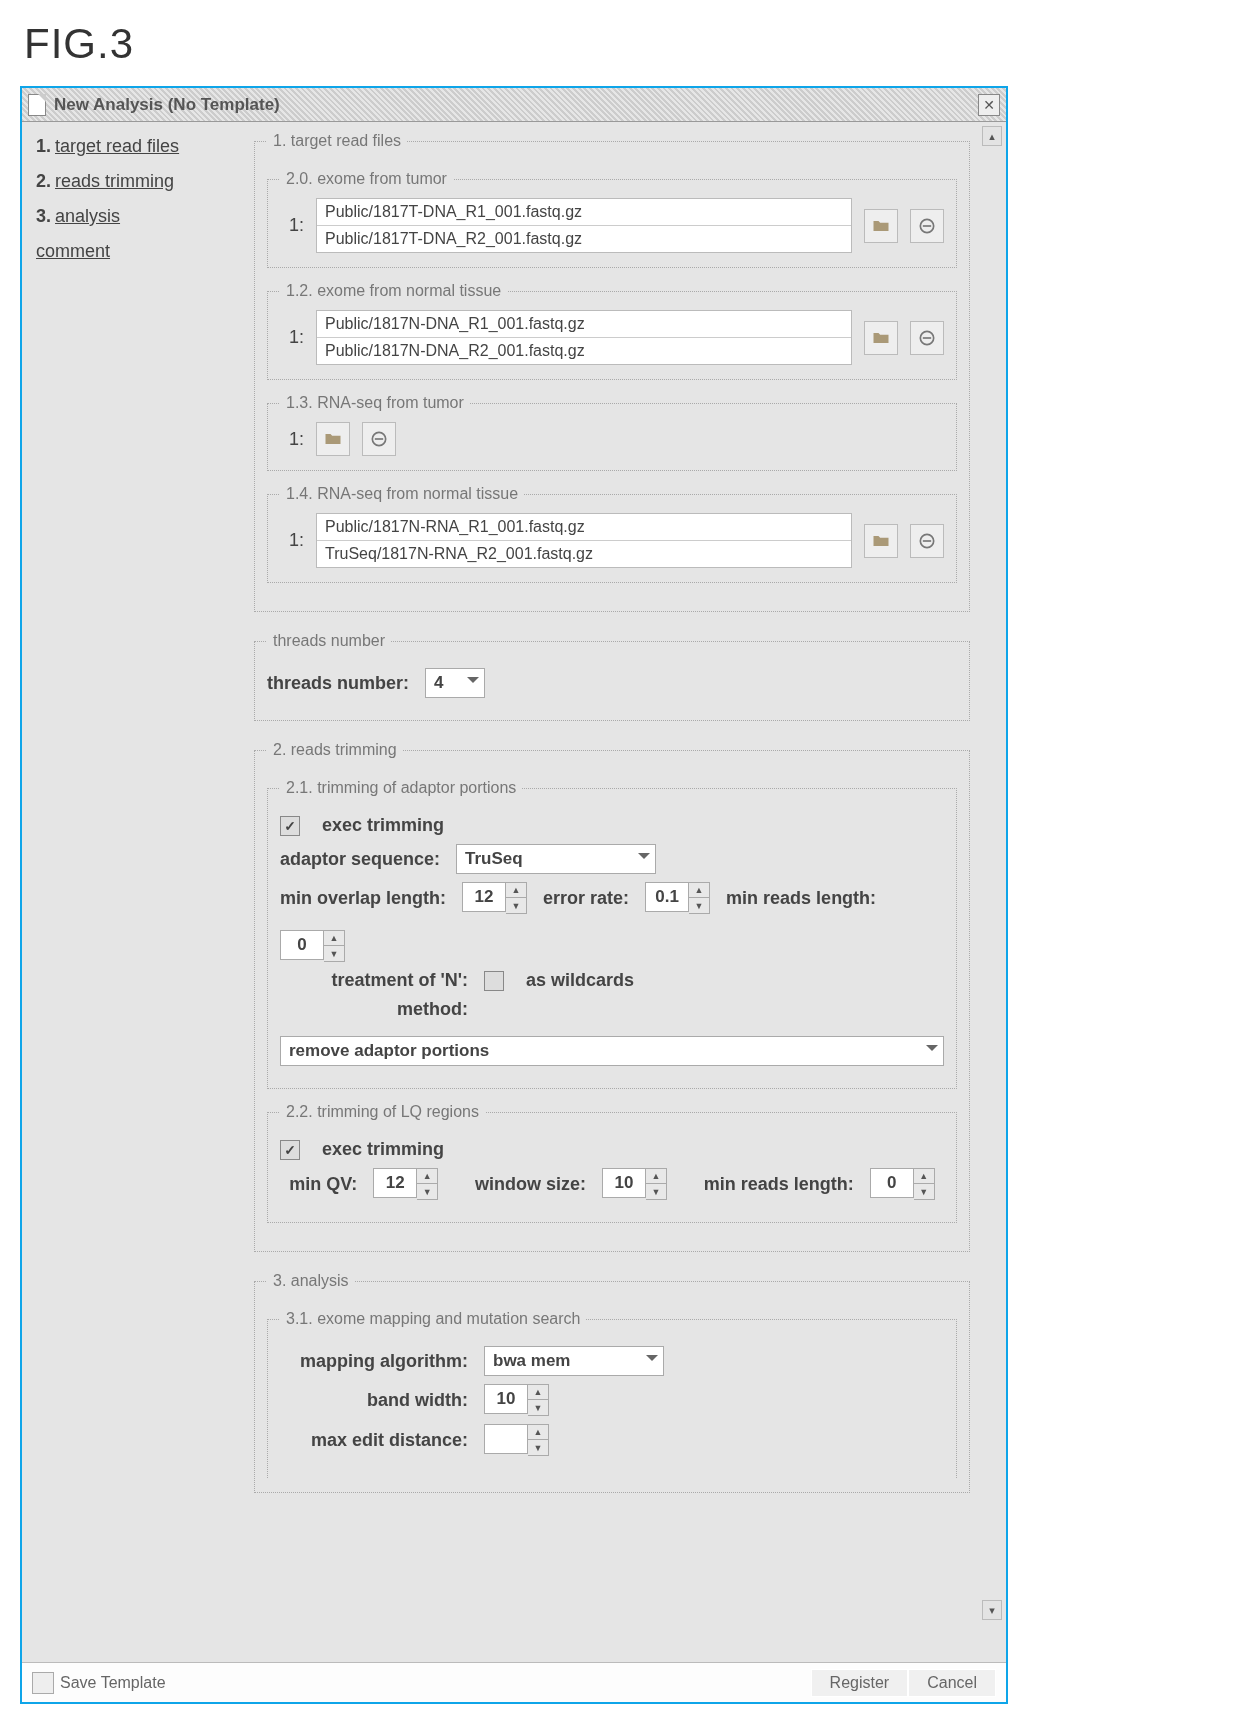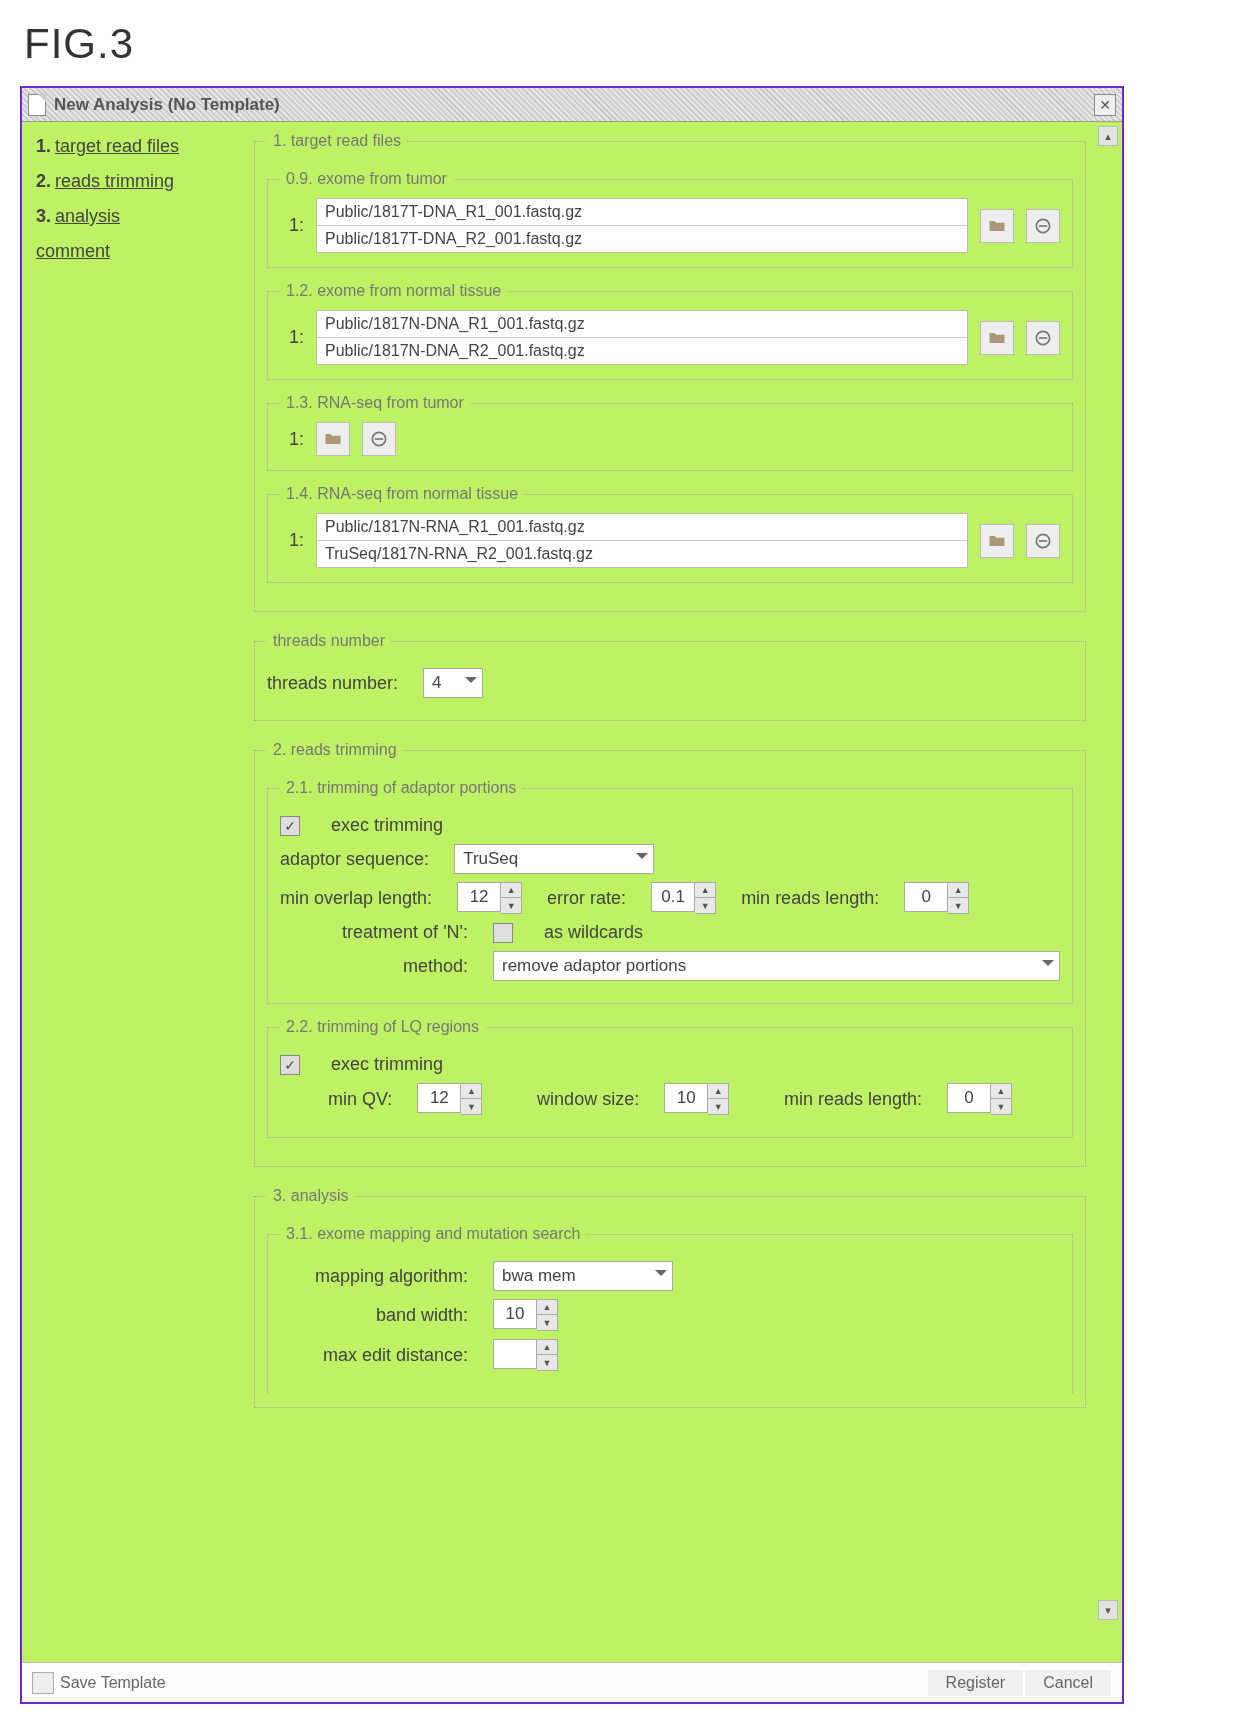--- a/index.html
+++ b/index.html
@@ -12,23 +12,23 @@
     color: #444;
   }
   .fig-label {
     font-size: 42px;
     font-weight: 400;
     margin: 0 0 18px 4px;
     color: #333;
     letter-spacing: 1px;
   }
   .window {
-    border: 2px solid #6d28d9;
-    background: #bef264;
-    width: 1104px;
+    border: 2px solid #0ea5e9;
+    background: #e5e5e5;
+    width: 988px;
     position: relative;
   }
   .titlebar {
     height: 34px;
     background: repeating-linear-gradient(45deg,#ccc 0,#ccc 2px,#e6e6e6 2px,#e6e6e6 4px);
     display: flex;
     align-items: center;
     padding: 0 6px;
     border-bottom: 1px solid #999;
   }
@@ -70,21 +70,21 @@
     padding: 4px 8px; font-size:16px; color:#444;
     border-bottom:1px solid #ccc; background:#fff;
   }
   .file-stack .file-line:last-child{border-bottom:none;}
   .icon-btn {
     width:34px; height:34px; border:1px solid #bbb; background:#eee;
     display:inline-flex; align-items:center; justify-content:center;
     cursor:pointer;
   }
   .icon-browse svg, .icon-remove svg { width:20px; height:20px;}
-  .form-row { display:flex; align-items:center; gap:25px; margin:8px 0; flex-wrap:wrap;}
+  .form-row { display:flex; align-items:center; gap:16px; margin:8px 0; flex-wrap:wrap;font-weight:bold;}
   .form-row label { font-size:18px; color:#444;}
   .right-align label:first-child { min-width: 188px; text-align:right; display:inline-block;}
   .select-wrap { position:relative; display:inline-block;}
   .select-wrap::after{
     content:""; position:absolute; right:6px; top:50%; transform:translateY(-50%);
     border:6px solid transparent; border-top-color:#666; pointer-events:none;
   }
   .select-wrap .combo-face{
     height:30px; border:1px solid #aaa; background:#fff; padding:2px 28px 2px 8px;
     display:inline-flex; align-items:center; min-width:60px; font-size:17px;
@@ -147,21 +147,21 @@
       <div class="nav-item"><span class="nav-num">3.</span><a href="#">analysis</a></div>
       <div class="nav-item"><a href="#">comment</a></div>
     </div>
 
     <div class="main">
 
       <fieldset>
         <legend>1. target read files</legend>
 
         <fieldset class="inner">
-          <legend>0.9. exome from tumor</legend>
+          <legend>2.0. exome from tumor</legend>
           <div class="file-row">
             <div class="file-idx">1:</div>
             <div class="file-stack">
               <div class="file-line">Public/1817T-DNA_R1_001.fastq.gz</div>
               <div class="file-line">Public/1817T-DNA_R2_001.fastq.gz</div>
             </div>
             <span class="icon-btn icon-browse">
                 <svg viewBox="0 0 24 24">
                   <path fill="#a97" d="M3 6h6l2 2h10v10H3z"></path>
                 </svg>

